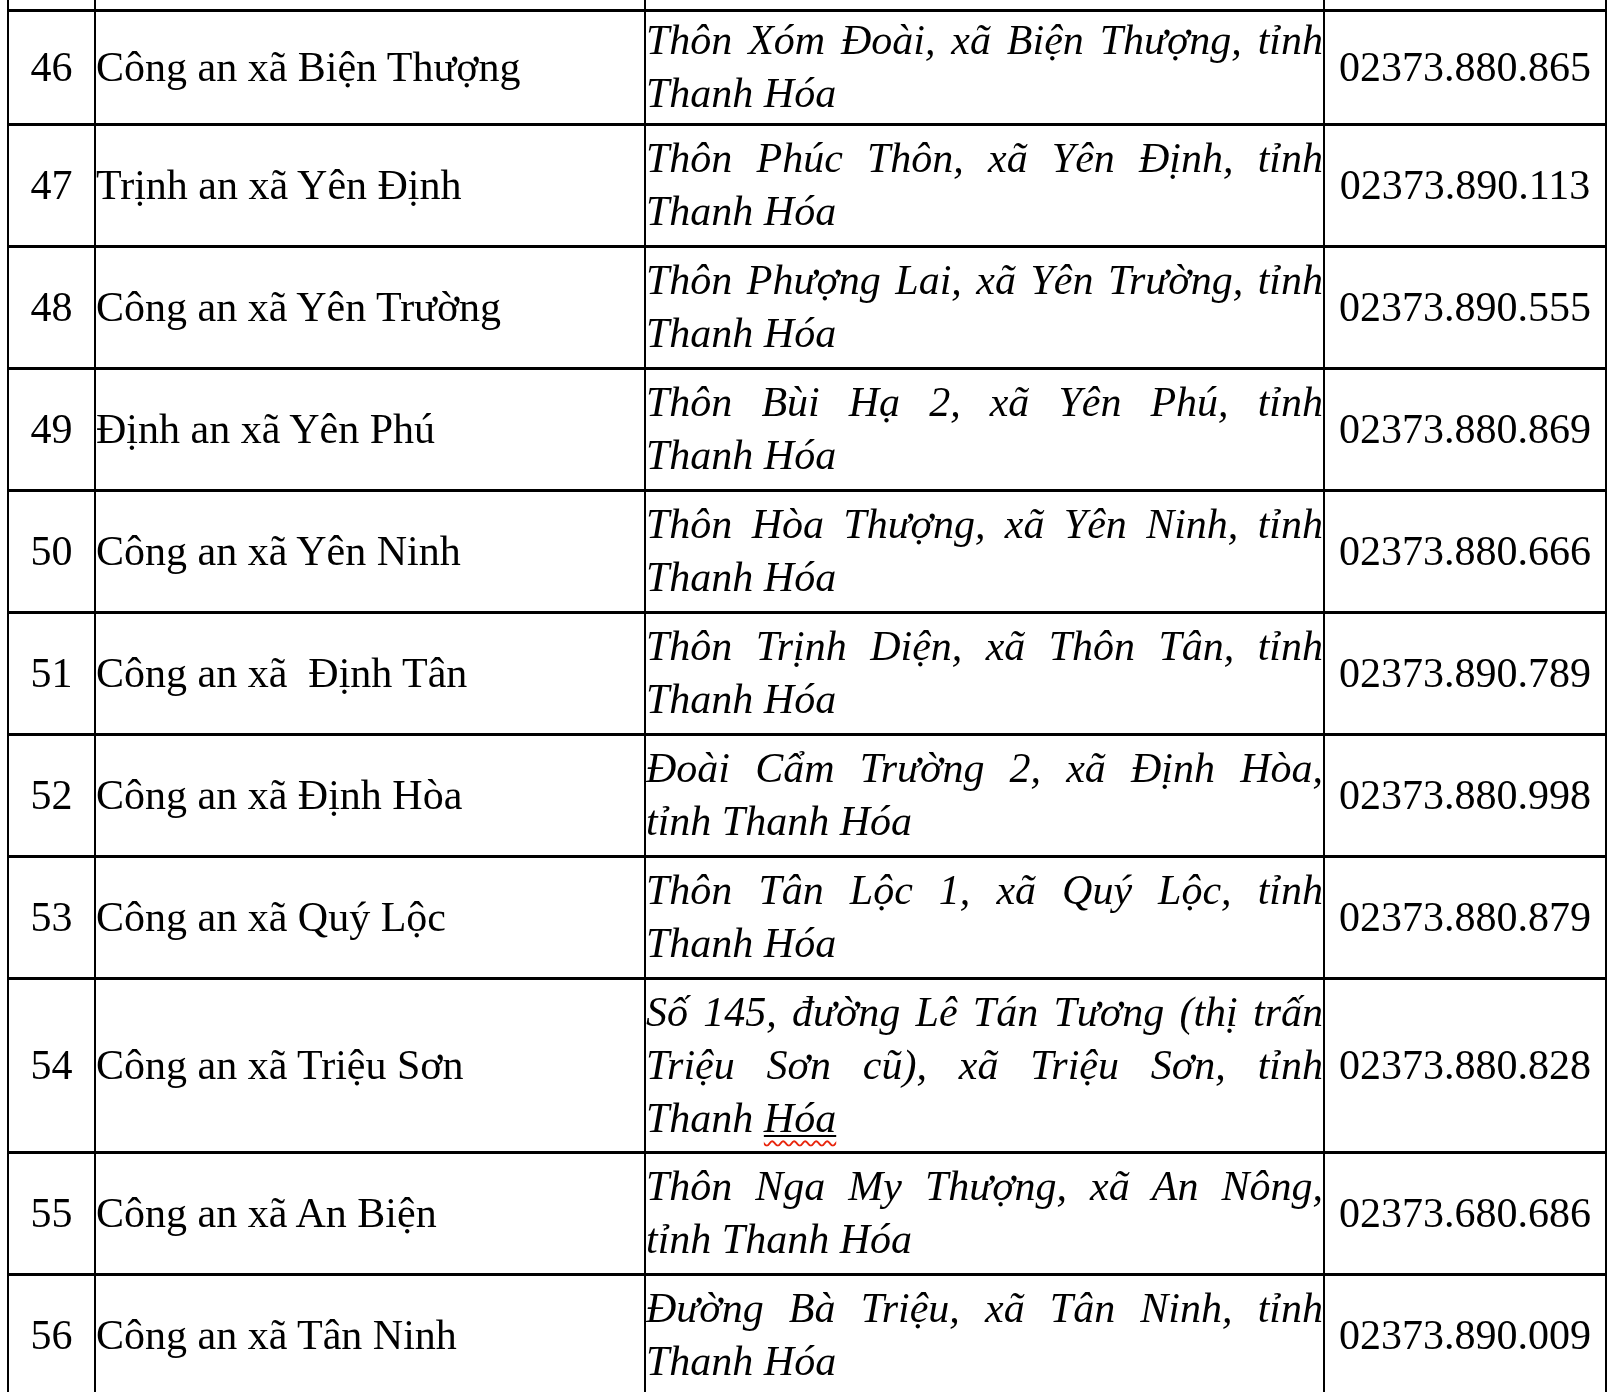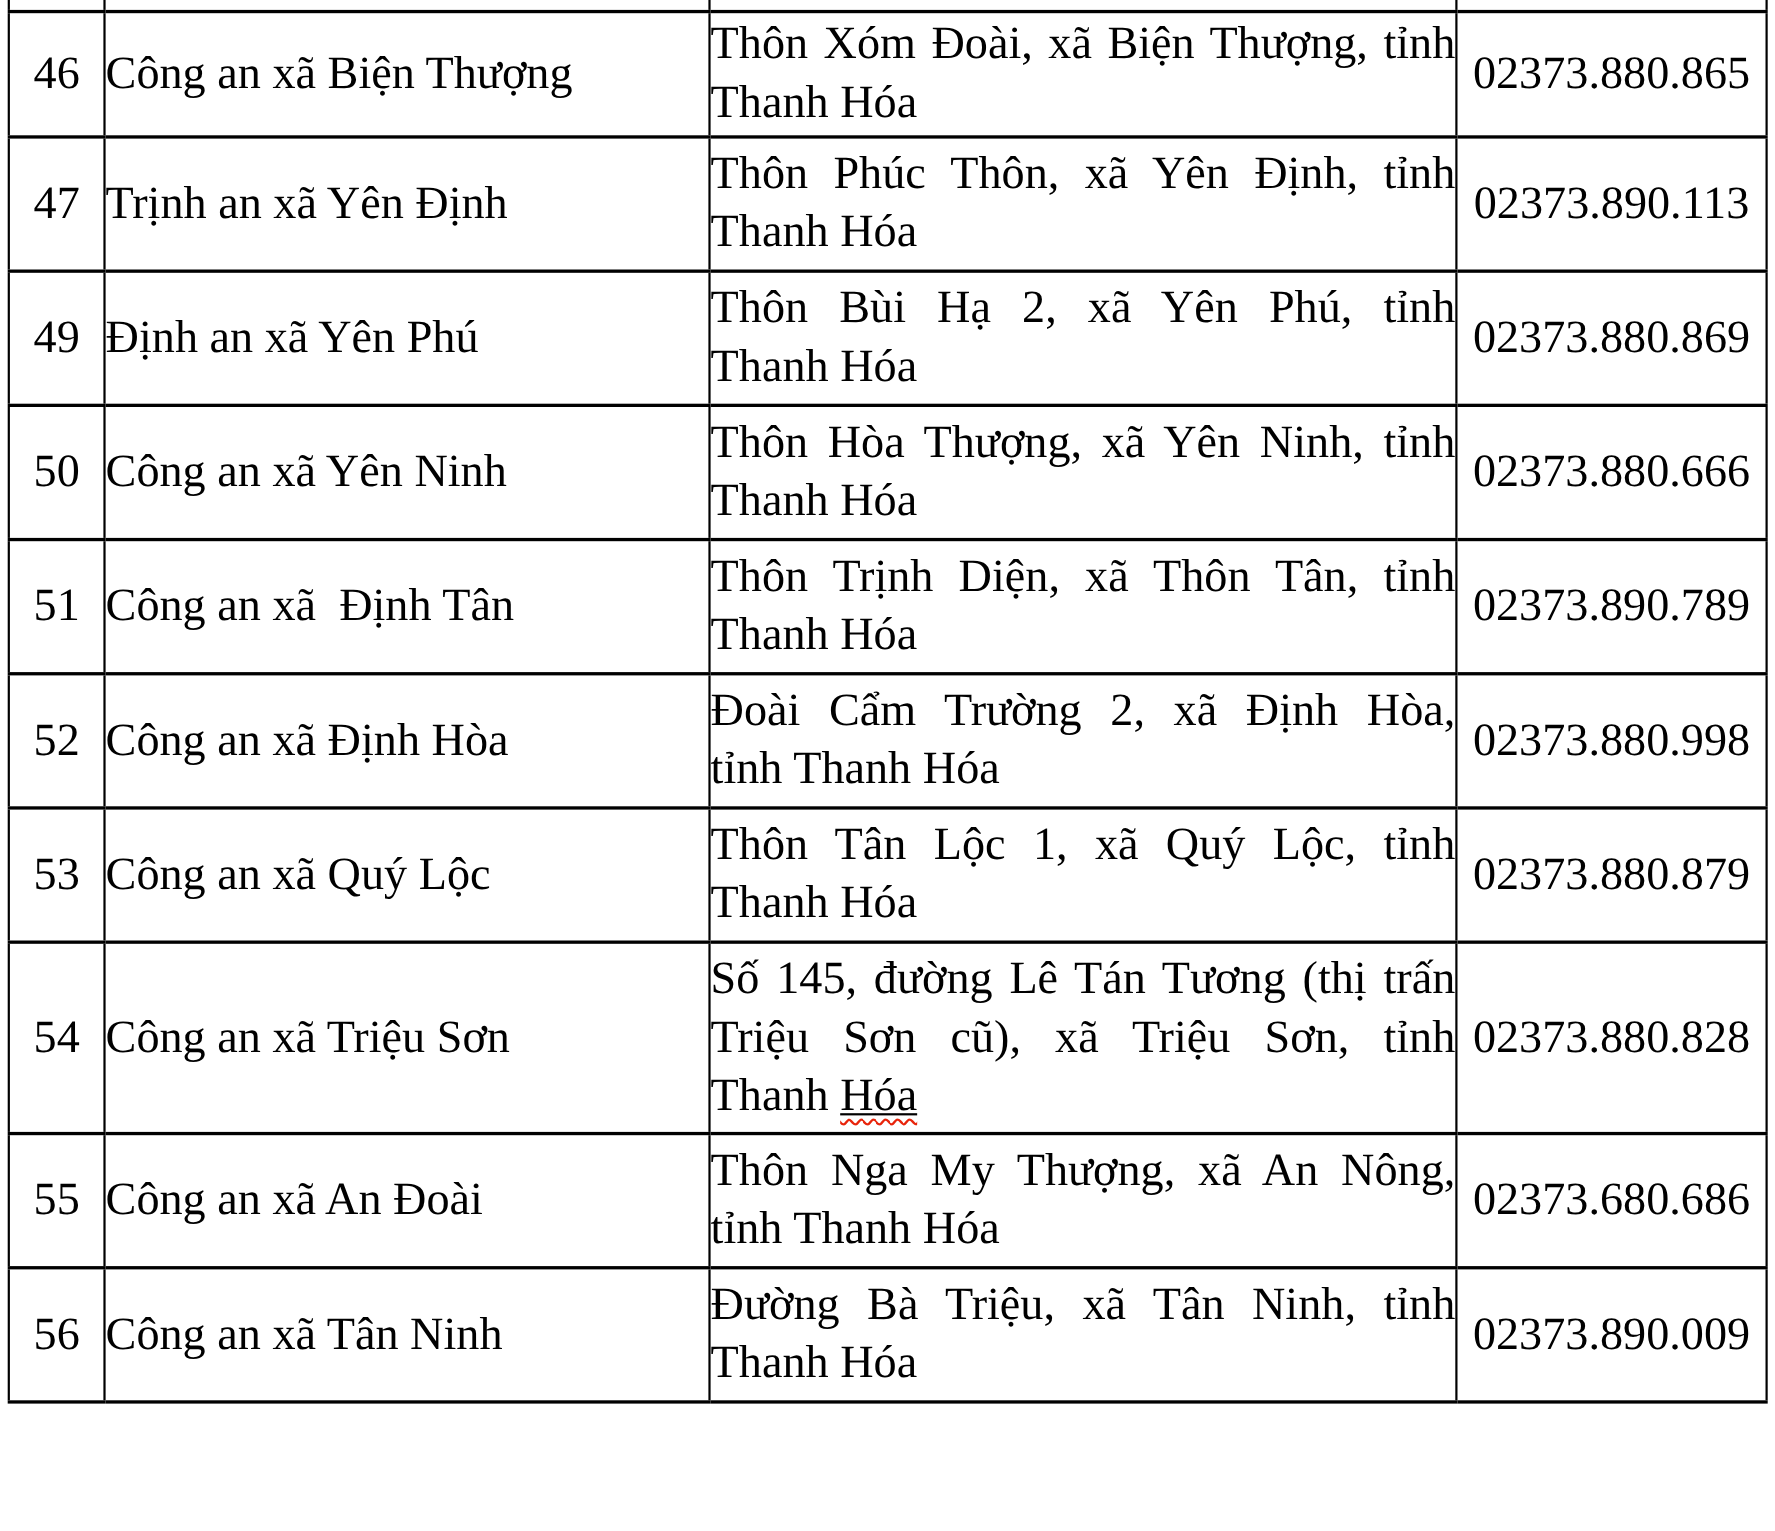--- a/index.html
+++ b/index.html
@@ -34,21 +34,21 @@
   tr.row-first   { height: 114px; }
   tr.row-tall    { height: 174px; }
   tr.row-sliver  { height: 10px; }
   tr.row-sliver td { border-top: none; }
 
   td.cell-stt   { text-align: center; }
   td.cell-name  { padding-left: 17px; white-space: pre; }
   td.cell-addr  { padding-left: 16px; padding-right: 30px; }
   td.cell-phone { text-align: center; }
 
-  .addr-line { text-align: left; }
+  .addr-line { text-align: left; font-style: italic; }
   .addr-line.just {
     text-align: justify;
     text-align-last: justify;
   }
   .squiggle {
     text-decoration-line: underline;
     text-decoration-style: wavy;
     text-decoration-thickness: 2px;
     text-underline-offset: 8px;
     text-decoration-skip-ink: none;
@@ -89,20 +89,29 @@
         <td class="cell-phone">02373.880.865</td>
       </tr>
       <tr class="row-normal">
         <td class="cell-stt">47</td>
         <td class="cell-name">Trịnh an xã Yên Định</td>
         <td class="cell-addr">
           <div class="addr-line just">Thôn Phúc Thôn, xã Yên Định, tỉnh</div>
           <div class="addr-line">Thanh Hóa</div>
         </td>
         <td class="cell-phone">02373.890.113</td>
+      </tr>
+      <tr class="row-normal">
+        <td class="cell-stt">48</td>
+        <td class="cell-name">Công an xã Yên Trường</td>
+        <td class="cell-addr">
+          <div class="addr-line just">Thôn Phượng Lai, xã Yên Trường, tỉnh</div>
+          <div class="addr-line">Thanh Hóa</div>
+        </td>
+        <td class="cell-phone">02373.890.555</td>
       </tr>
       <tr class="row-normal">
         <td class="cell-stt">49</td>
         <td class="cell-name">Định an xã Yên Phú</td>
         <td class="cell-addr">
           <div class="addr-line just">Thôn Bùi Hạ 2, xã Yên Phú, tỉnh</div>
           <div class="addr-line">Thanh Hóa</div>
         </td>
         <td class="cell-phone">02373.880.869</td>
       </tr>
@@ -147,21 +156,21 @@
         <td class="cell-name">Công an xã Triệu Sơn</td>
         <td class="cell-addr">
           <div class="addr-line just">Số 145, đường Lê Tán Tương (thị trấn</div>
           <div class="addr-line just">Triệu Sơn cũ), xã Triệu Sơn, tỉnh</div>
           <div class="addr-line">Thanh <span class="squiggle" style="text-decoration-color: rgb(232, 37, 12); text-align: right;"><span class="black-underline">Hóa</span></span></div>
         </td>
         <td class="cell-phone">02373.880.828</td>
       </tr>
       <tr class="row-normal">
         <td class="cell-stt">55</td>
-        <td class="cell-name">Công an xã An Đoài</td>
+        <td class="cell-name">Công an xã An Biện</td>
         <td class="cell-addr">
           <div class="addr-line just">Thôn Nga My Thượng, xã An Nông,</div>
           <div class="addr-line">tỉnh Thanh Hóa</div>
         </td>
         <td class="cell-phone">02373.680.686</td>
       </tr>
       <tr class="row-normal">
         <td class="cell-stt">56</td>
         <td class="cell-name">Công an xã Tân Ninh</td>
         <td class="cell-addr">

